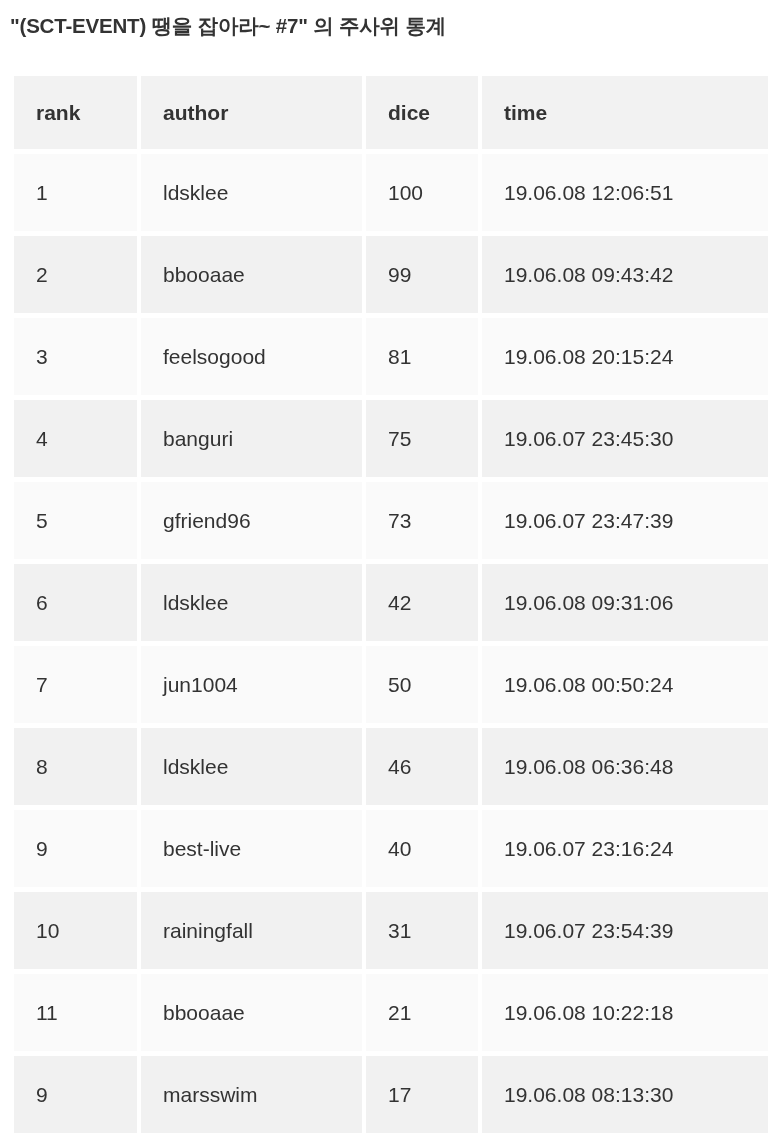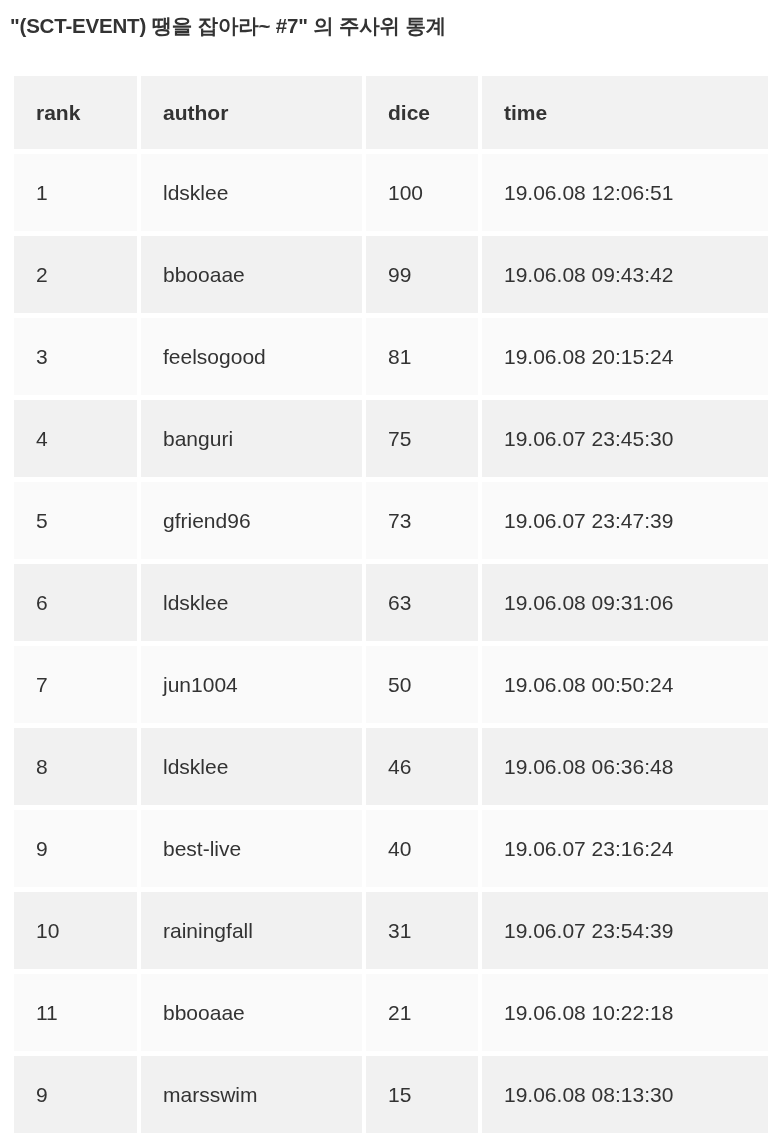--- a/index.html
+++ b/index.html
@@ -121,21 +121,21 @@
         </tr>
         <tr class="row-odd">
           <td>5</td>
           <td>gfriend96</td>
           <td>73</td>
           <td>19.06.07 23:47:39</td>
         </tr>
         <tr class="row-even">
           <td>6</td>
           <td>ldsklee</td>
-          <td>63</td>
+          <td>42</td>
           <td>19.06.08 09:31:06</td>
         </tr>
         <tr class="row-odd">
           <td>7</td>
           <td>jun1004</td>
           <td>50</td>
           <td>19.06.08 00:50:24</td>
         </tr>
         <tr class="row-even">
           <td>8</td>
@@ -157,18 +157,18 @@
         </tr>
         <tr class="row-odd">
           <td>11</td>
           <td>bbooaae</td>
           <td>21</td>
           <td>19.06.08 10:22:18</td>
         </tr>
         <tr class="row-even">
           <td>9</td>
           <td>marsswim</td>
-          <td>15</td>
+          <td>17</td>
           <td>19.06.08 08:13:30</td>
         </tr>
       </tbody>
   </table>
 </div>
 
 </body></html>

